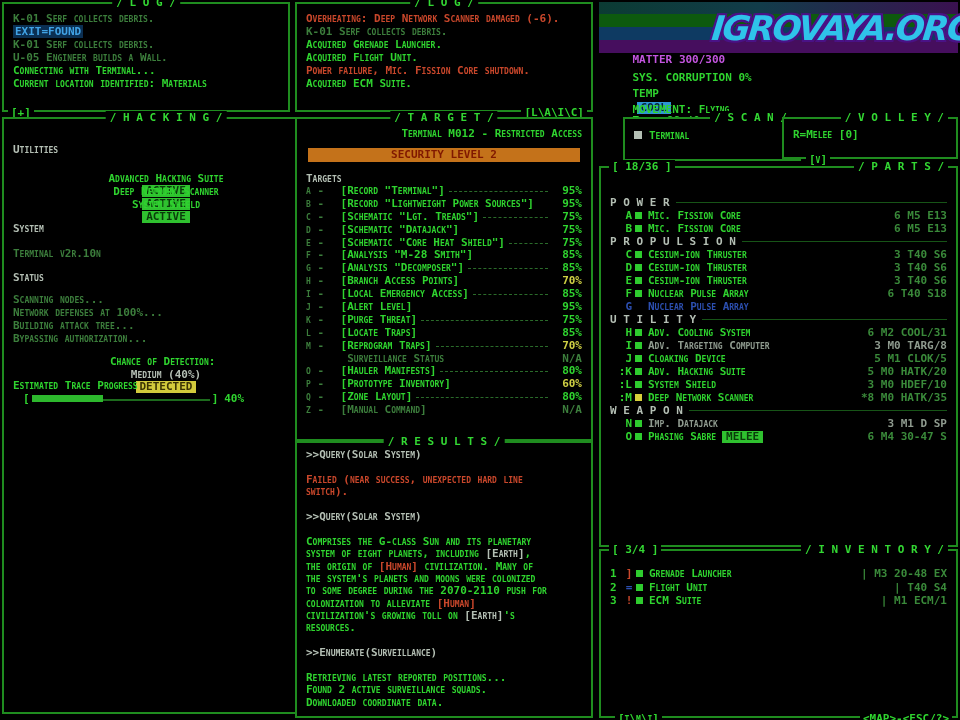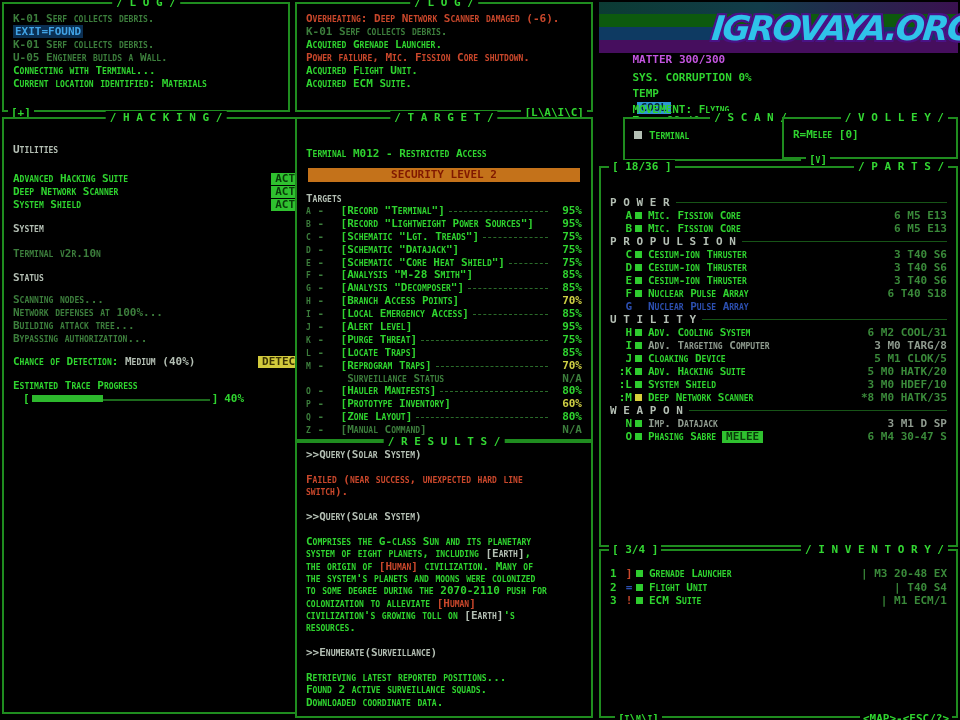--- a/index.html
+++ b/index.html
@@ -45,21 +45,21 @@
   .prow .fill{flex:1;}
   .prow .pstat{flex:none;}
   .psection{display:flex;height:13px;line-height:13px;align-items:center;color:#b4bfb4;white-space:pre;}
   .psection .rule{flex:1;border-top:1px solid #17541 7;border-top:1px solid #175417;margin-left:6px;}
   .irow{display:flex;height:13.5px;line-height:13.5px;align-items:center;white-space:pre;}
   .irow .inum{width:12px;color:#2fd42f;flex:none;}
   .irow .iglyph{width:14px;flex:none;text-align:center;}
   .irow .sq{width:7px;height:7px;flex:none;margin-right:6px;background:#2ecc2e;}
   .irow .fill{flex:1;}
   
-  .hrow{display:flex;height:13px;line-height:13px;align-items:center;white-space:pre;}
+  .hrow{display:flex;height:13px;line-height:13px;align-items:center;white-space:pre;flex-direction:column;}
   .hrow .fill{flex:1;}
   .tracebar{display:flex;align-items:center;height:13px;}
   .tracebar .brk{color:#2fd42f;}
   .tracebar .bar{position:relative;width:178px;height:9px;margin:0 2px;}
   .tracebar .barfill{position:absolute;left:0;top:1px;height:7px;background:#2db82d;}
   .tracebar .barrest{position:absolute;top:50%;height:2px;background:#1d6b1d;right:0;}
   
   #wm-backdrop{position:absolute;left:599px;top:2px;width:359px;height:12px;
     background:linear-gradient(90deg,#0b3b33,#123c4a 45%,#3a1150);}
   #watermark{position:absolute;left:712px;top:8px;font-family:"DejaVu Sans",sans-serif;
@@ -87,22 +87,22 @@
       </div>
     <span class="ptab" style="left:4px;">[+]</span>
   </div>
 
   <div class="panel" style="left:295px;top:2px;width:294px;height:106px;">
     <span class="ptitle center">/ L O G /</span>
     <div class="pbody" id="logMidBody">
         <div class="tline c-red">Overheating: Deep Network Scanner damaged (-6).</div>
         <div class="tline c-dg">K-01 Serf collects debris.</div>
         <div class="tline c-g">Acquired Grenade Launcher.</div>
+        <div class="tline c-g">Acquired Flight Unit.</div>
         <div class="tline c-red">Power failure, Mic. Fission Core shutdown.</div>
-        <div class="tline c-g">Acquired Flight Unit.</div>
         <div class="tline c-g">Acquired ECM Suite.</div>
       </div>
     <span class="ptab" style="right:4px;">[L\A\I\C]</span>
   </div>
 
   <div id="wm-backdrop"></div>
   <div class="statbar" style="top:14px;background:#0d5a0e;">
     <span style="color:#32e032;">CORE</span><span style="color:#32e032;">&nbsp;&nbsp;</span><span style="color:#32e032;">550/550</span><span>&nbsp;</span><span style="color:#1d9c1d;">(20% exposed)</span>
   </div>
   <div class="statbar" style="top:27px;background:#0e3a62;">
@@ -171,21 +171,21 @@
         <span class="brk">]</span>
         <span class="c-g" style="margin-left:6px;">40%</span>
       </div>
     </div>
     <span class="closex">x</span>
   </div>
 
   <div class="panel" style="left:295px;top:117px;width:294px;height:320px;">
     <span class="ptitle center">/ T A R G E T /</span>
     <div class="pbody">
-      <div class="tline c-g" style="margin-top:20px;">Terminal M012 - Restricted Access</div>
+      <div class="tline c-g" style="margin-top:0;text-align:right;">Terminal M012 - Restricted Access</div>
       <div class="secbar">SECURITY LEVEL 2</div>
       <div class="tline c-w" style="margin-top:10px;">Targets</div>
       <div id="targetRows">
           <div class="trow"><span class="tk" style="width: 28px;">a -</span><span class="tname c-g"> [Record "Terminal"]</span><span class="lead"></span><span class="tpct c-g">95%</span></div>
           <div class="trow"><span class="tk" style="width: 28px;">b -</span><span class="tname c-g"> [Record "Lightweight Power Sources"]</span><span class="nolead"></span><span class="tpct c-g">95%</span></div>
           <div class="trow"><span class="tk" style="width: 28px;">c -</span><span class="tname c-g"> [Schematic "Lgt. Treads"]</span><span class="lead"></span><span class="tpct c-g">75%</span></div>
           <div class="trow"><span class="tk" style="width: 28px;">d -</span><span class="tname c-g"> [Schematic "Datajack"]</span><span class="nolead"></span><span class="tpct c-g">75%</span></div>
           <div class="trow"><span class="tk" style="width: 28px;">e -</span><span class="tname c-g"> [Schematic "Core Heat Shield"]</span><span class="lead"></span><span class="tpct c-g">75%</span></div>
           <div class="trow"><span class="tk" style="width: 28px;">f -</span><span class="tname c-g"> [Analysis "M-28 Smith"]</span><span class="nolead"></span><span class="tpct c-g">85%</span></div>
           <div class="trow"><span class="tk" style="width: 28px;">g -</span><span class="tname c-g"> [Analysis "Decomposer"]</span><span class="lead"></span><span class="tpct c-g">85%</span></div>

